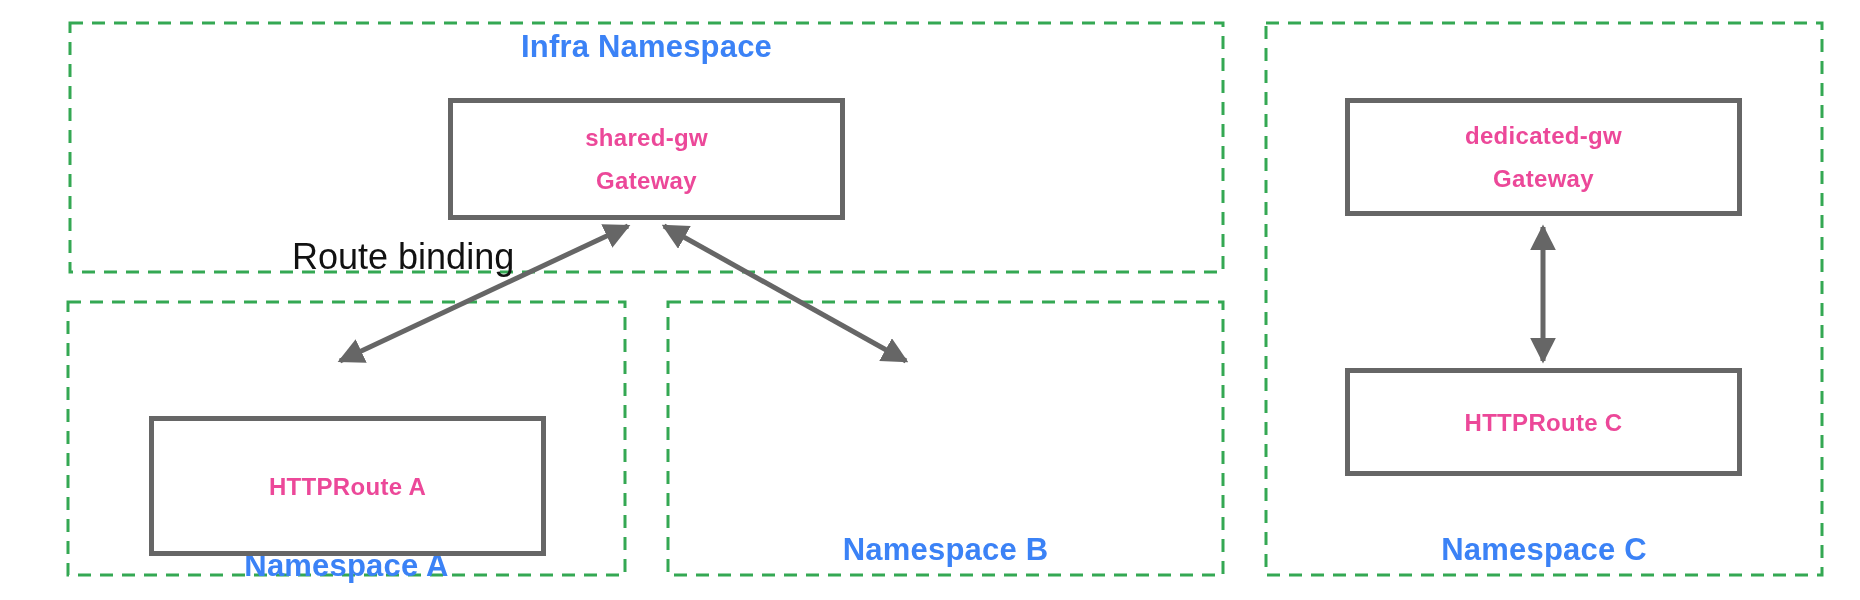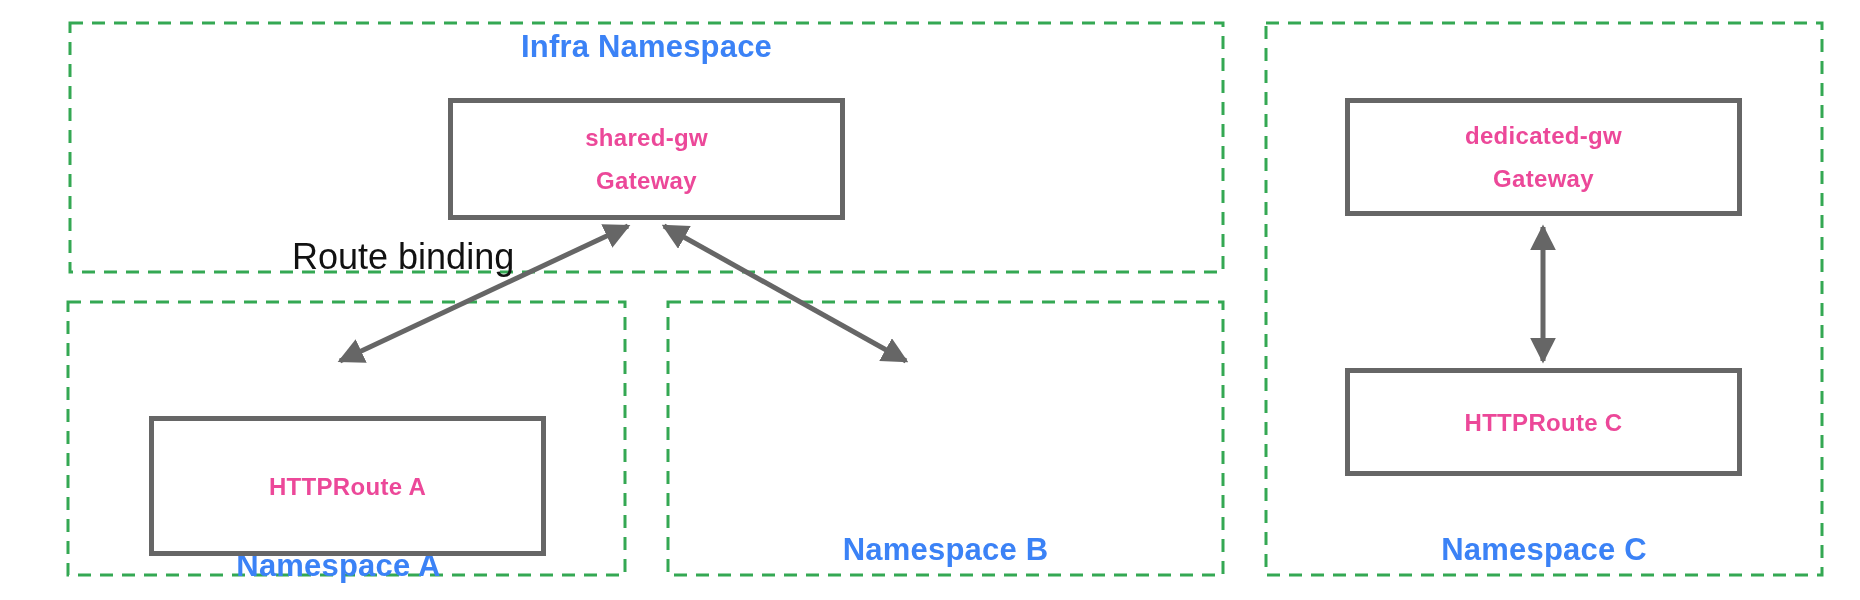--- a/index.html
+++ b/index.html
@@ -71,21 +71,21 @@
     <rect x="68" y="302" width="557" height="273" fill="none" stroke="#34a853" stroke-width="3" stroke-dasharray="13 9"></rect>
     <rect x="668" y="302" width="555" height="273" fill="none" stroke="#34a853" stroke-width="3" stroke-dasharray="13 9"></rect>
     <rect x="1266" y="23" width="556" height="552" fill="none" stroke="#34a853" stroke-width="3" stroke-dasharray="13 9"></rect>
 
     <line x1="628" y1="226" x2="340" y2="361" stroke="#666666" stroke-width="5" marker-start="url(#ah)" marker-end="url(#ah)"></line>
     <line x1="664" y1="226" x2="906" y2="361" stroke="#666666" stroke-width="5" marker-start="url(#ah)" marker-end="url(#ah)"></line>
     <line x1="1543" y1="227" x2="1543" y2="361" stroke="#666666" stroke-width="5" marker-start="url(#ah)" marker-end="url(#ah)"></line>
   </svg>
 
   <div class="ns-label" style="left:70px; top:29px; width:1153px;">Infra Namespace</div>
-  <div class="ns-label" style="left:60px; top:532px; width:557px;margin-top:16px;">Namespace A</div>
+  <div class="ns-label" style="left:68px; top:532px; width:557px;margin-top:16px;">Namespace A</div>
   <div class="ns-label" style="left:1266px; top:532px; width:556px;">Namespace C</div>
   <div class="ns-label" style="left:668px; top:532px; width:555px;">Namespace B</div>
 
   <div class="node-box" style="left:448px; top:98px; width:397px; height:122px;">
     <div class="node-line">shared-gw</div>
     <div class="node-line">Gateway</div>
   </div>
 
   <div class="node-box" style="left:1345px; top:98px; width:397px; height:118px;">
     <div class="node-line">dedicated-gw</div>

